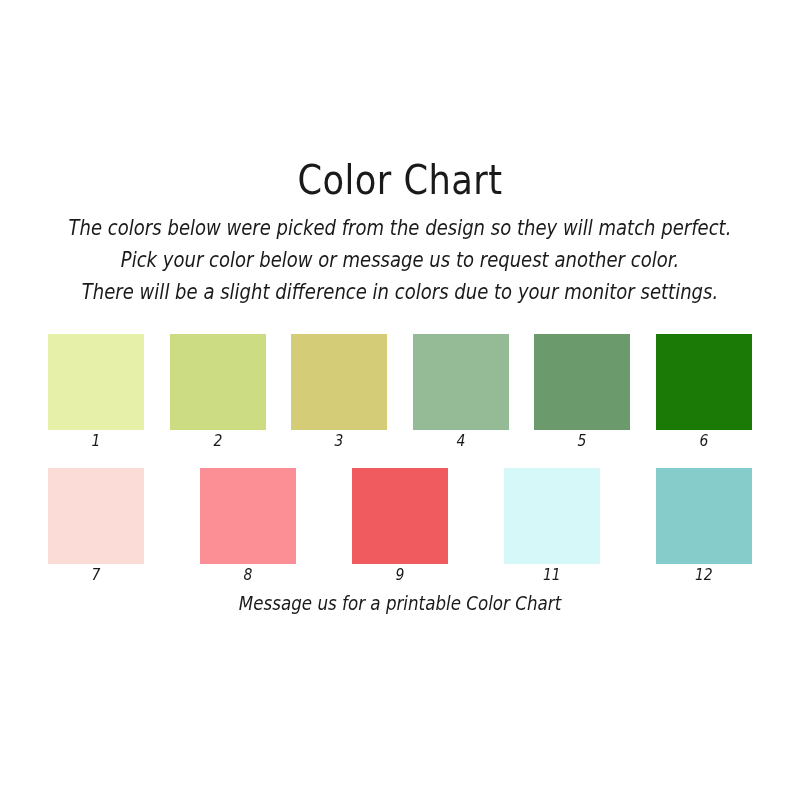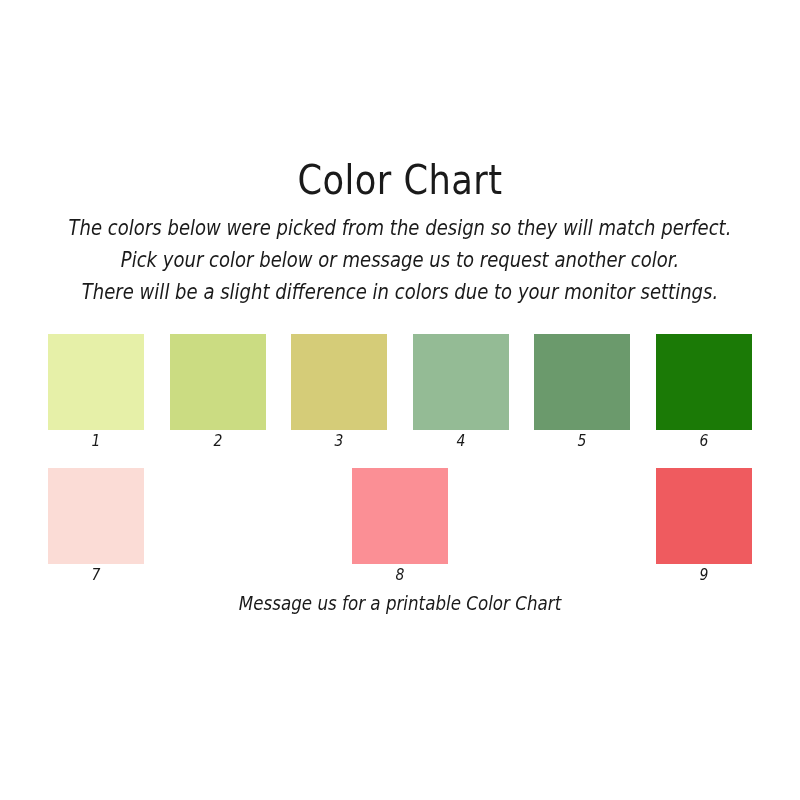--- a/index.html
+++ b/index.html
@@ -169,20 +169,28 @@
           <div class="swatch-label">7</div>
         </div>
         <div class="cell">
           <div class="swatch" style="background-color: rgb(251, 143, 149);"></div>
           <div class="swatch-label">8</div>
         </div>
         <div class="cell">
           <div class="swatch" style="background-color: rgb(239, 91, 95);"></div>
           <div class="swatch-label">9</div>
         </div>
+        <div class="cell">
+          <div class="swatch" style="background-color: rgb(214, 248, 248);"></div>
+          <div class="swatch-label">11</div>
+        </div>
+        <div class="cell">
+          <div class="swatch" style="background-color: rgb(133, 204, 203);"></div>
+          <div class="swatch-label">12</div>
+        </div>
       </div>
 
     </div>
 
     <div class="footer">Message us for a printable Color Chart</div>
 
   </div>
 </div>
 
 </body></html>

